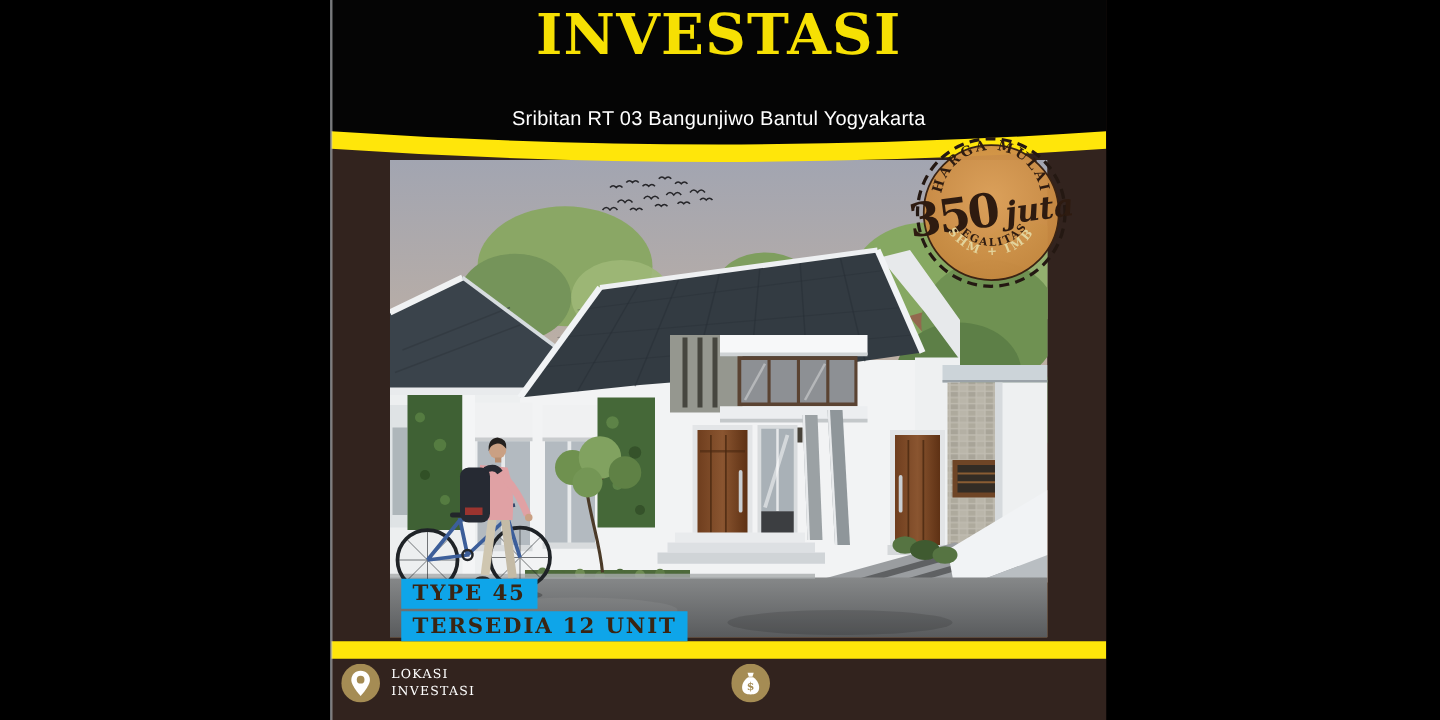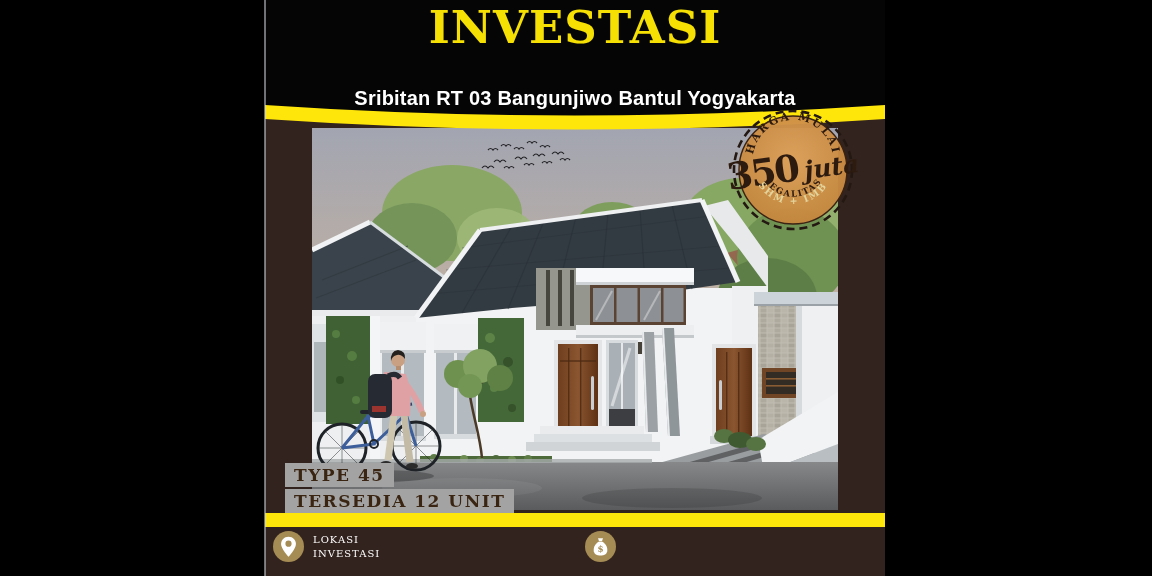--- a/index.html
+++ b/index.html
@@ -6,26 +6,26 @@
   .stage{position:relative;width:1152px;height:576px;background:#000;overflow:hidden;
          font-family:"Liberation Sans",sans-serif;}
   .abs{position:absolute;}
   .flyer{left:265px;top:0;width:620px;height:576px;background:#32231e;overflow:hidden;}
   .edge-line{left:264px;top:0;width:2px;height:576px;background:rgba(203,208,214,.55);z-index:9;}
   .topband{left:0;top:0;width:620px;height:150px;z-index:3;pointer-events:none;}
   .title{left:0;top:5px;width:620px;text-align:center;z-index:4;
          font-family:"DejaVu Serif",serif;font-weight:700;color:#f6e003;
          font-size:45px;line-height:45px;letter-spacing:1px;}
   .subtitle{left:0;top:87px;width:620px;text-align:center;z-index:4;color:#fff;
-            font-weight:700;font-size:20px;letter-spacing:.2px;}
+            font-weight:400;font-size:16px;letter-spacing:.2px;}
   .photo{left:47px;top:128px;width:526px;height:382px;z-index:1;}
   .badge{left:462px;top:104px;width:132px;height:132px;z-index:6;}
   .typelabels{left:20px;top:463px;z-index:5;font-family:"DejaVu Serif",serif;font-weight:700;}
-  .typelabel{display:table;background:#a3a3a3;color:#3a2513;font-size:17px;line-height:20px;
-             padding:2px 9px;margin-bottom:2px;letter-spacing:1.5px;}
+  .typelabel{display:table;background:#0ea5e9;color:#3a2513;font-size:17px;line-height:20px;
+             padding:2px 9px;margin-bottom:2px;letter-spacing:1.5px;margin-left:36px;}
   .stripe{left:0;top:513px;width:620px;height:14px;background:#ffe60a;z-index:4;}
   .features{left:0;top:531px;width:620px;height:45px;z-index:4;}
   .feature{position:absolute;top:0;display:flex;align-items:center;gap:9px;}
   .f1{left:8px}.f2{left:168px}.f3{left:320px}
   .fcircle{width:31px;height:31px;flex:0 0 31px;}
   .ftext{color:#fff;font-family:"DejaVu Serif",serif;font-weight:400;font-size:10px;
          line-height:14px;letter-spacing:1px;text-align:left;white-space:nowrap;}
 </style>
 </head>
 <body>

